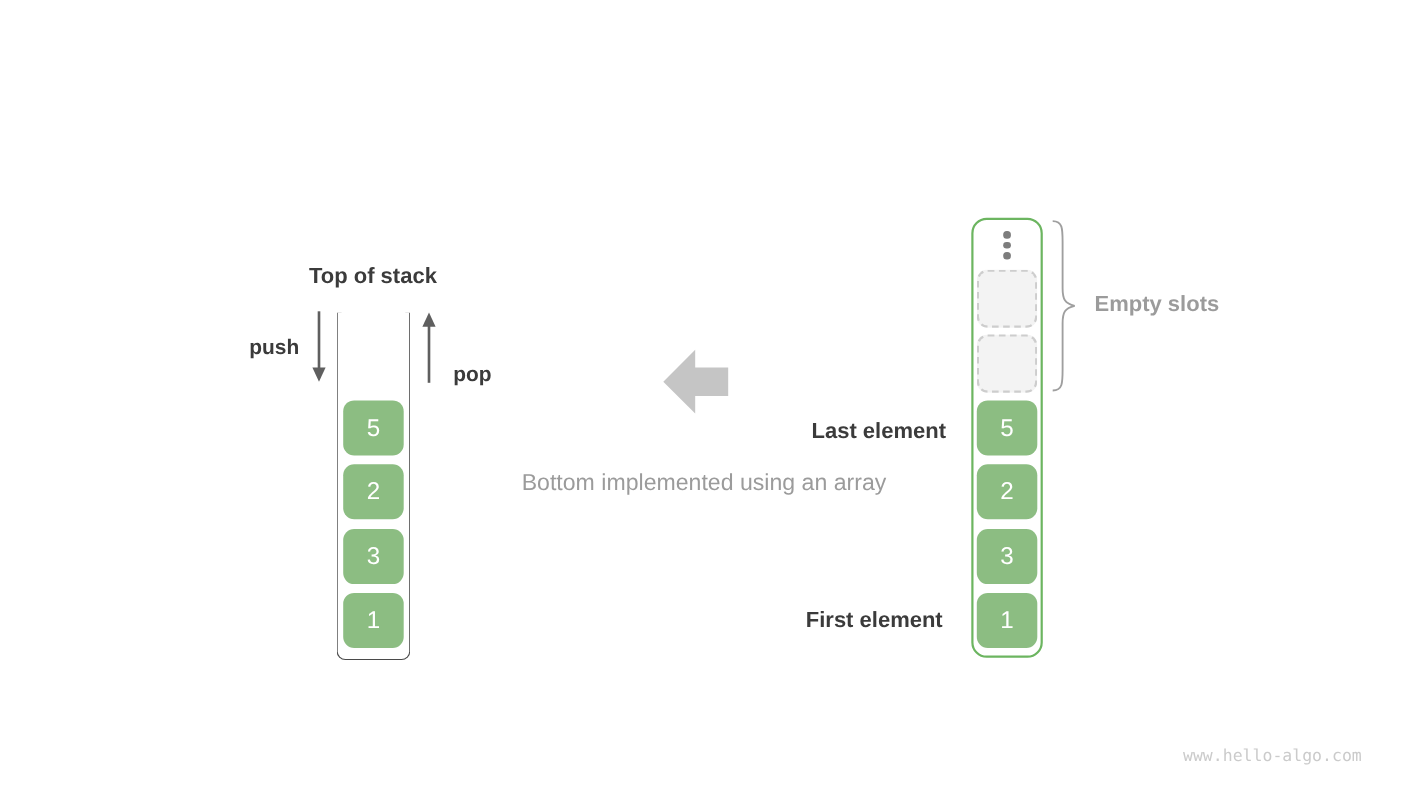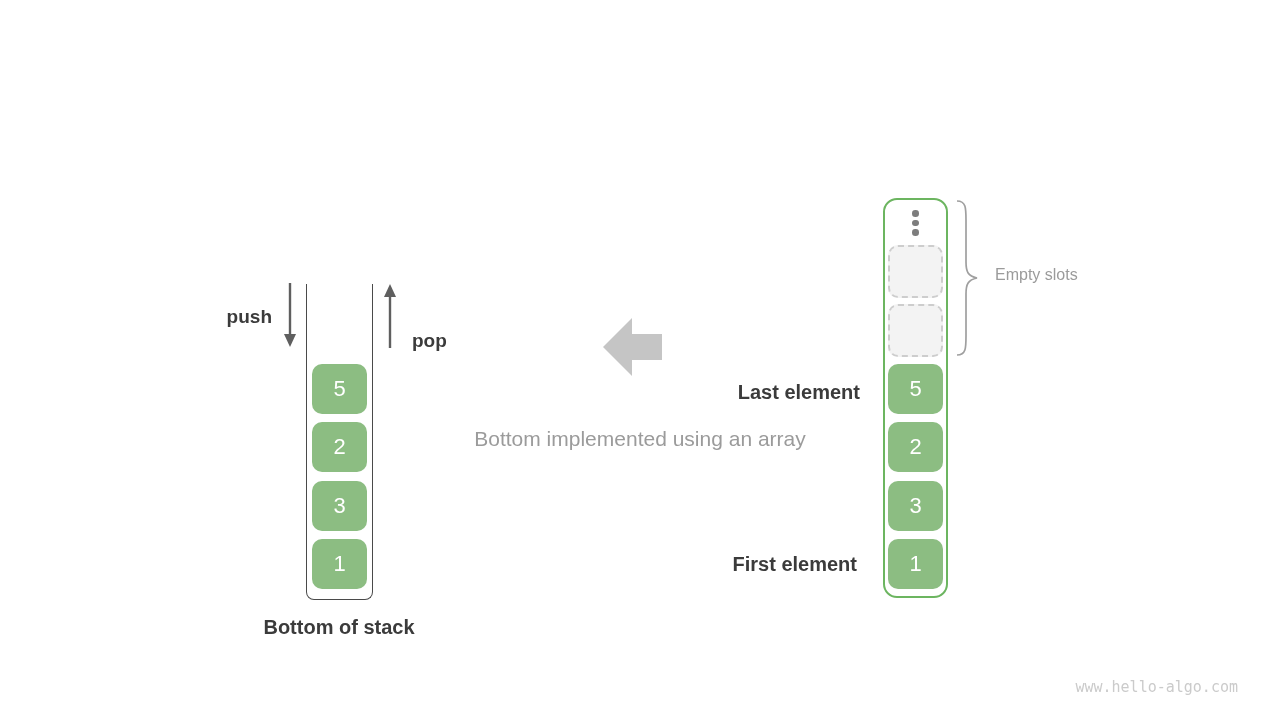--- a/index.html
+++ b/index.html
@@ -4,21 +4,21 @@
 <style>
   html,body{margin:0;padding:0;background:#ffffff;}
   .canvas{
     position:relative;width:1280px;height:720px;background:#ffffff;overflow:hidden;
     font-family:"Liberation Sans", sans-serif;
   }
   .overlay{position:absolute;left:0;top:0;width:1280px;height:720px;pointer-events:none;}
 
   .label{position:absolute;white-space:nowrap;}
   .bold-dark{font-weight:bold;font-size:20px;color:var(--dark-text);}
-  .gray-bold{font-weight:normal;font-size:16px;color:var(--gray-text);}
+  .gray-bold{font-weight:bold;font-size:20px;color:var(--gray-text);}
 
   .top-label{left:239px;top:240px;width:200px;text-align:center;}
   .bottom-label{left:239px;top:616px;width:200px;text-align:center;}
   .push-label{left:176px;top:306px;width:96px;text-align:right;font-size:19px;}
   .pop-label{left:412px;top:306px;font-size:19px;margin-top:24px;}
   .caption{left:440px;top:427px;width:400px;text-align:center;font-size:21px;color:var(--gray-text);}
   .last-label{right:420px;top:381px;text-align:left;}
   .first-label{right:423px;top:553px;text-align:right;}
   .empty-label{left:995px;top:266px;}
 
@@ -74,32 +74,32 @@
     <g>
       <line x1="390" y1="293" x2="390" y2="348" style="stroke:var(--arrow-gray);stroke-width:2.4"></line>
       <polygon points="390,284 384,297 396,297" style="fill:var(--arrow-gray)"></polygon>
     </g>
 
     <polygon points="603,347 632,318 632,334 662,334 662,360 632,360 632,376" style="fill:var(--block-arrow)"></polygon>
 
     <path d="M957,201 C966,201 966,208 966,220 L966,262 C966,272 968,276 977,278 C968,280 966,284 966,294 L966,336 C966,348 966,355 957,355" style="fill:none;stroke:var(--brace);stroke-width:1.7"></path>
   </svg>
 
+  <div class="label bold-dark top-label">Top of stack</div>
 
   <div class="beaker"></div>
 
   <div class="label bold-dark push-label">push</div>
   <div class="label bold-dark pop-label">pop</div>
 
   <div class="cell ls r1">5</div>
   <div class="cell ls r2">2</div>
   <div class="cell ls r3">3</div>
   <div class="cell ls r4">1</div>
 
-  <div class="label bold-dark bottom-label">Bottom of stack</div>
 
   <div class="label caption">Bottom implemented using an array</div>
 
   <div class="array-box"></div>
 
   <span class="dot d1"></span>
   <span class="dot d2"></span>
   <span class="dot d3"></span>
 
   <div class="slot s1"></div>

